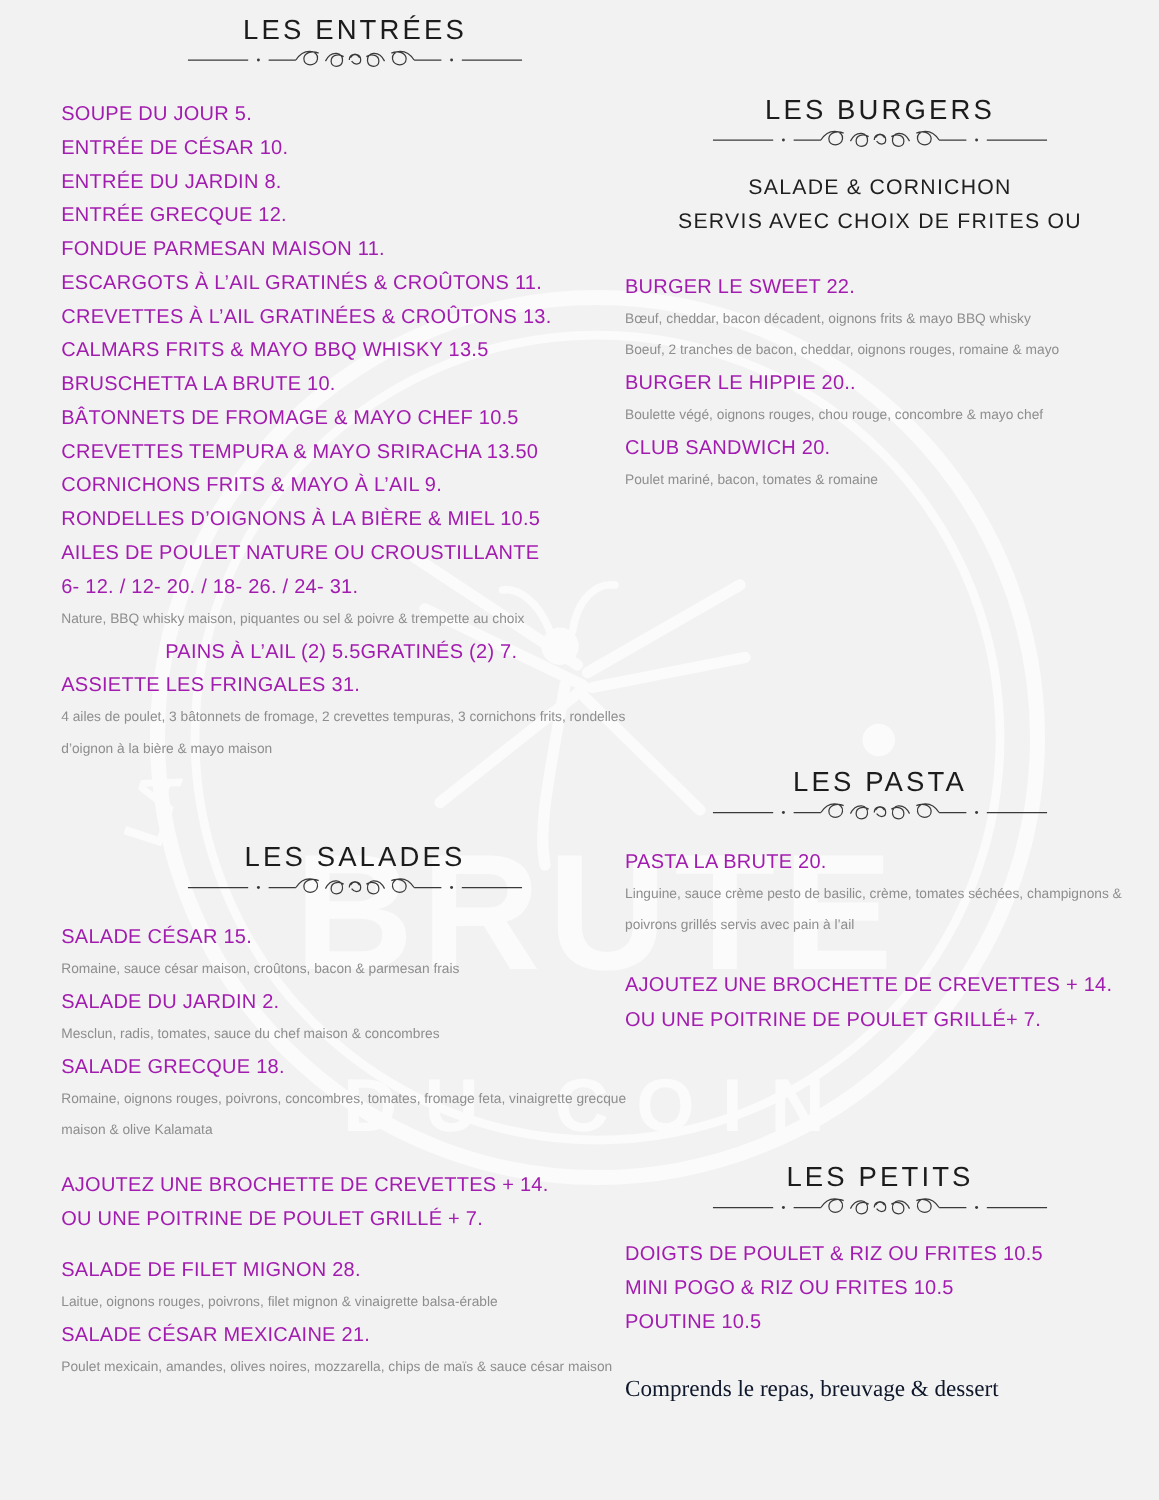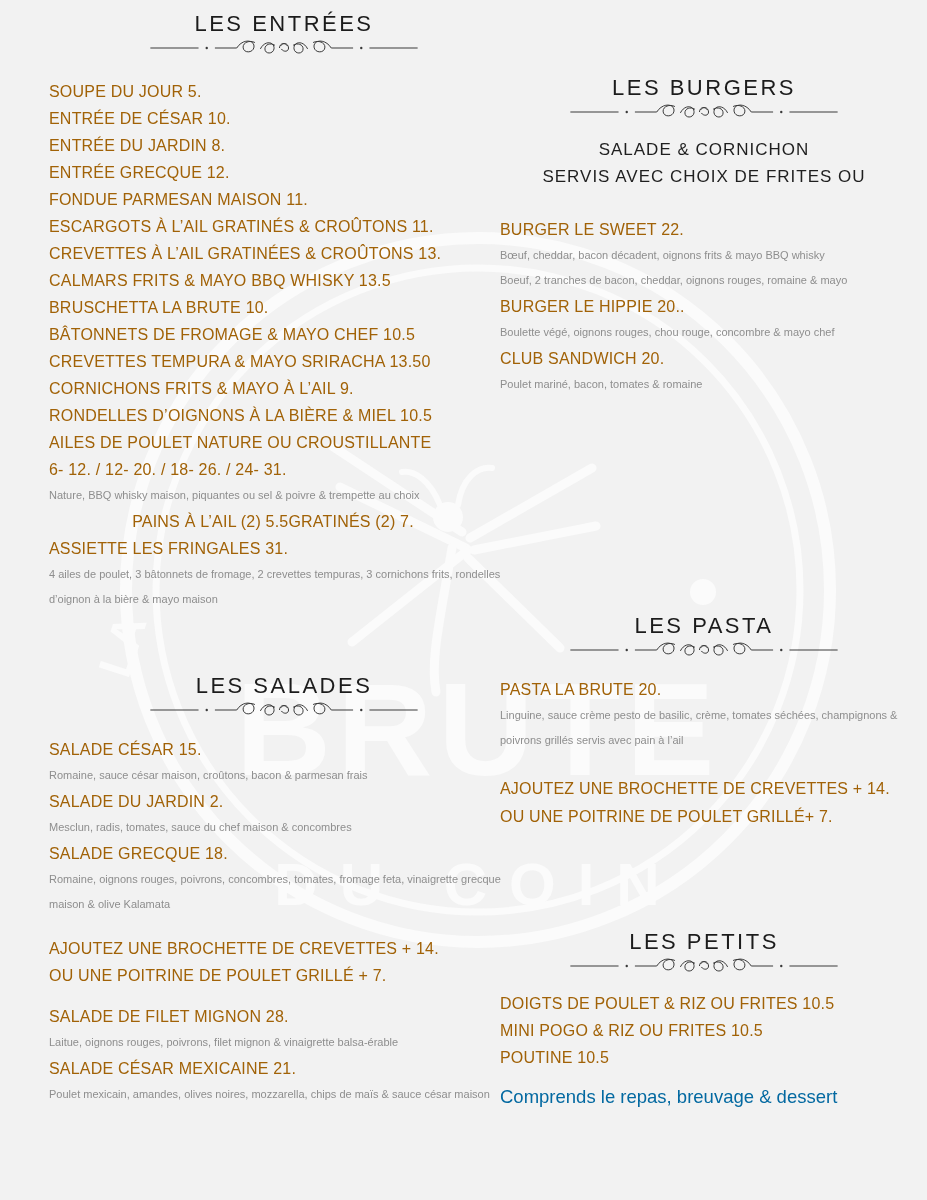--- a/index.html
+++ b/index.html
@@ -22,32 +22,32 @@
   .sec-pasta   { top:612px; }
   .sec-petits  { top:928px; }
   .sec-title {
     font-size:22px; line-height:28px; text-align:center;
     letter-spacing:2.5px; color:#1c1c1c; font-weight:500;
   }
   .divider { display:block; width:300px; height:20px; margin:0 auto; color:#3a3a3a; }
   .items   { margin-top:20px; }
   .items-tight { margin-top:16px; }
   .iname {
-    font-size:16px; line-height:27px; letter-spacing:0.2px; color:#a16207;
+    font-size:16px; line-height:27px; letter-spacing:0.2px; color:#a21caf;
   }
   .idesc { font-size:11px; line-height:25px; color:#8e8e8e; }
   .note  { font-size:17px; line-height:27px; text-align:center; letter-spacing:1px;
            color:#1f1f1f; margin-top:14px; }
   .burger-items { margin-top:26px; }
   .pair-row { display:flex; justify-content:center; width:448px; }
   .addons   { margin-top:18px; }
   .addons-pasta { margin-top:22px; }
   .addons-pasta .iname { line-height:28px; }
   .items2 { margin-top:14px; }
-  .footer-note { font-size:18.5px; line-height:27px; color:#0369a1; margin-top:12px; }
+  .footer-note { font-size:18.5px; line-height:27px; color:#0f172a; margin-top:28px;font-family:Liberation Serif, serif; }
 </style>
 </head>
 <body>
 
 <svg class="watermark" width="927" height="1200" viewBox="0 0 927 1200">
   <g fill="none" stroke="#fbfbfb">
     <circle cx="478" cy="590" r="352" stroke-width="12"></circle>
     <circle cx="478" cy="590" r="322" stroke-width="7"></circle>
   </g>
   <g fill="#fbfbfb" font-weight="bold">

